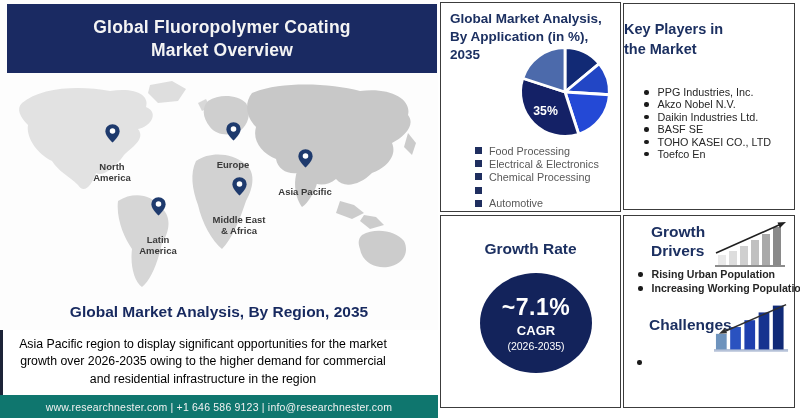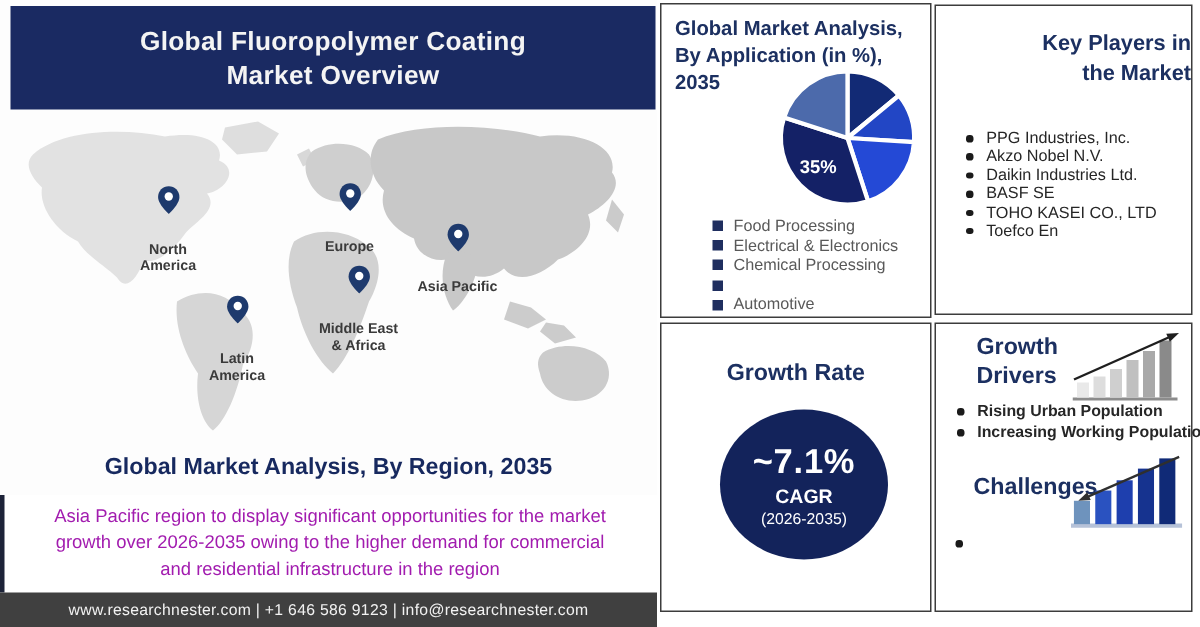--- a/index.html
+++ b/index.html
@@ -19,23 +19,23 @@
   .map-svg{position:absolute;left:0;top:0;}
   .pin{position:absolute;width:64px;display:flex;flex-direction:column;align-items:center;}
   .pin svg{width:17px;height:21px;display:block;}
   .pin-label{font-size:9.5px;font-weight:600;color:#3a3a3a;text-align:center;line-height:1.18;
              white-space:pre-line;margin-top:17px;}
   .pin-na{left:80px;top:50px;}  .pin-eu{left:201px;top:48px;}
   .pin-ap{left:273px;top:75px;} .pin-mea{left:207px;top:103px;}
   .pin-la{left:126px;top:123px;}
   .region-title{position:absolute;left:0;top:303px;width:438px;margin:0;text-align:center;
                 color:#17295f;font-size:15.5px;font-weight:bold;}
-  .region-desc{position:absolute;left:29px;top:336px;width:382px;margin:0;text-align:center;
-               color:#a21caf;font-size:12.3px;line-height:1.42;}
-  .footer{position:absolute;left:0;top:395px;width:438px;height:23px;background:#404040;
+  .region-desc{position:absolute;left:12px;top:336px;width:382px;margin:0;text-align:center;
+               color:#000000;font-size:12.3px;line-height:1.42;}
+  .footer{position:absolute;left:0;top:395px;width:438px;height:23px;background:#0f766e;
           display:flex;align-items:center;justify-content:center;}
   .footer span{color:#f2f2f2;font-size:10.5px;letter-spacing:.2px;}
 
   
   .panel{position:absolute;background:#ffffff;border:1px solid #3c3c3c;}
   .panel h3{margin:0;color:#1c3061;font-weight:bold;white-space:pre-line;}
 
   .panel-pie{left:440px;top:2px;width:181px;height:210px;}
   .panel-pie h3{position:absolute;left:9px;top:7px;font-size:13.5px;line-height:1.32;}
   .pie-svg{position:absolute;left:72px;top:37px;width:104px;height:104px;}
@@ -49,21 +49,21 @@
   .panel-growth{left:440px;top:215px;width:181px;height:193px;}
   .panel-growth h3{position:absolute;left:0;top:24px;width:100%;text-align:center;font-size:15.5px;}
   .cagr-circle{position:absolute;left:39px;top:57px;width:112px;height:100px;border-radius:50%;
                background:#13235b;display:flex;flex-direction:column;align-items:center;
                justify-content:center;color:#ffffff;text-align:center;}
   .cagr-value{font-size:23px;font-weight:bold;letter-spacing:.5px;}
   .cagr-label{font-size:13px;font-weight:bold;margin-top:2px;}
   .cagr-period{font-size:10.5px;margin-top:2px;}
 
   .panel-players{left:623px;top:3px;width:172px;height:207px;}
-  .panel-players h3{position:absolute;left:0;top:16px;width:100%;text-align:right;
+  .panel-players h3{position:absolute;left:0;top:16px;width:100%;text-align:left;
                     font-size:14.5px;line-height:1.35;}
   .kp-list{position:absolute;left:20px;top:82px;}
 
   .bullet-list .list-item{display:flex;align-items:flex-start;}
   .dot{width:4.5px;height:4.5px;border-radius:50%;background:#1a1a1a;flex:0 0 auto;
        margin:4px 9px 0 0;}
   .kp-list .list-item{height:12.4px;}
   .kp-list .li-text{font-size:10.8px;color:#262626;white-space:nowrap;}
 
   .panel-dc{left:623px;top:215px;width:172px;height:193px;}

